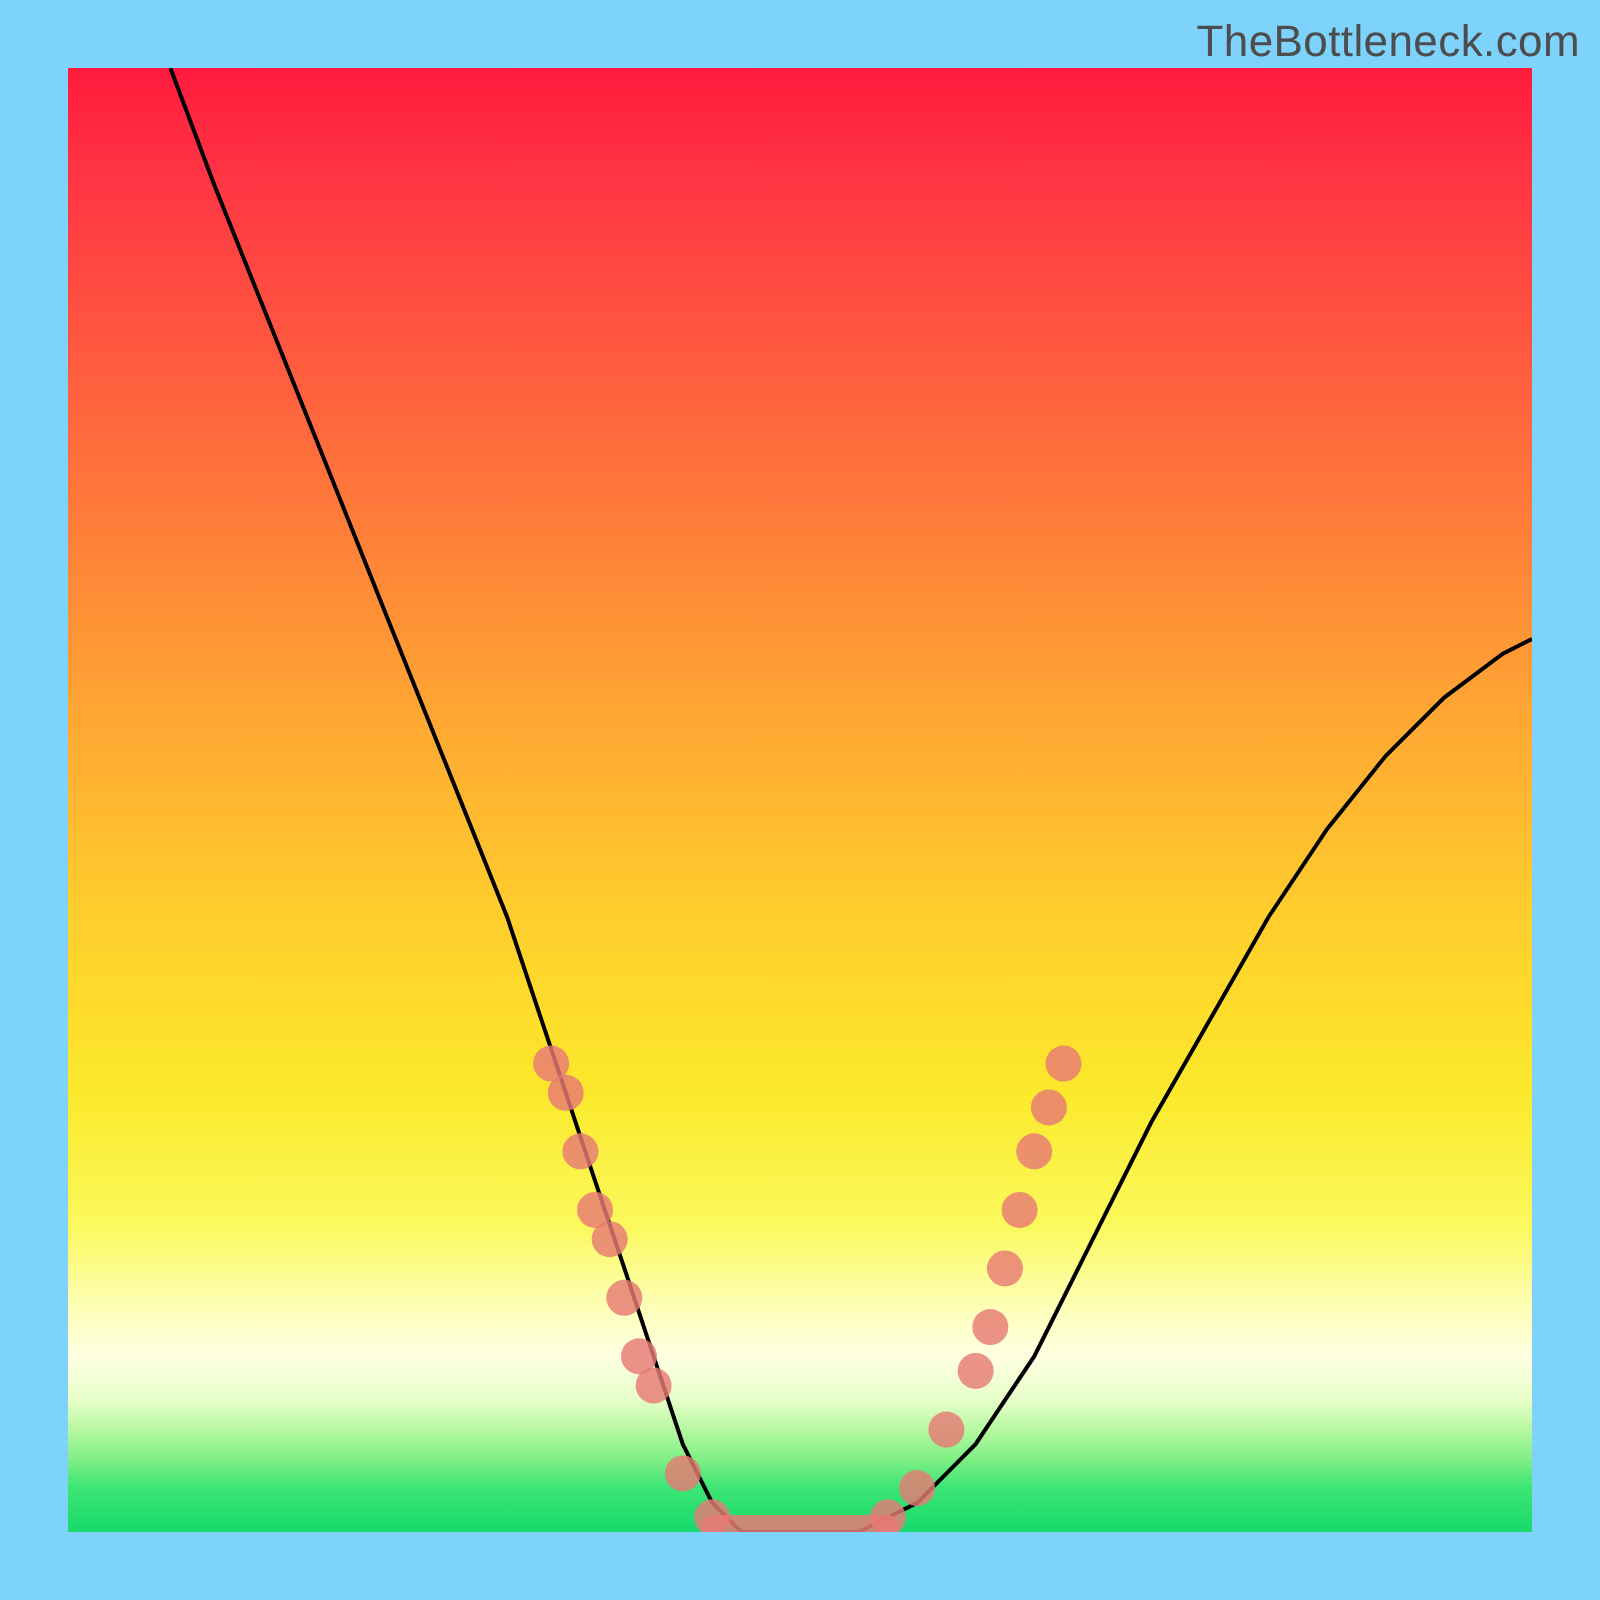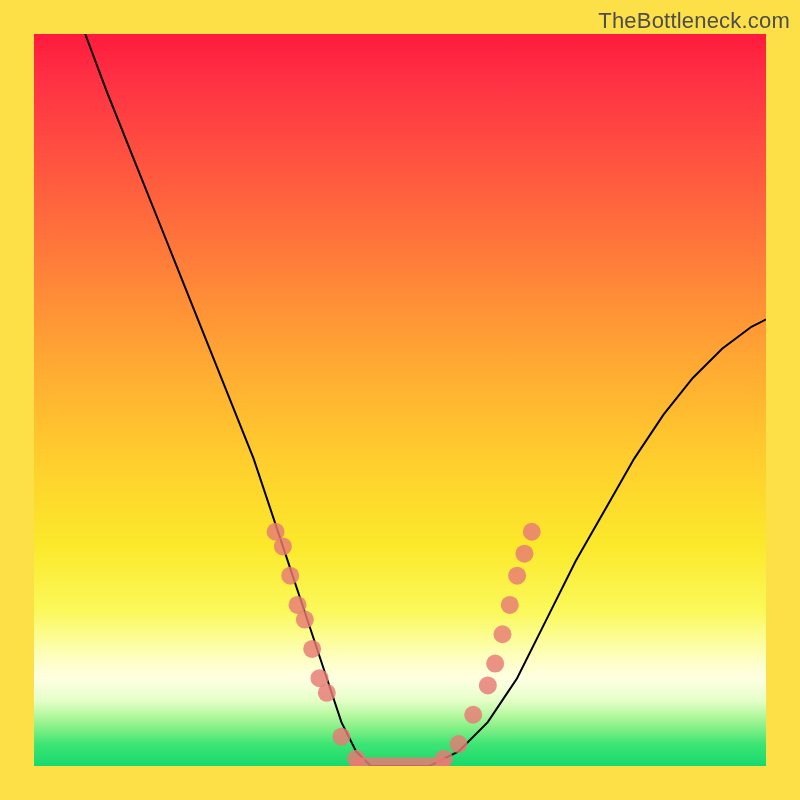--- a/index.html
+++ b/index.html
@@ -8,21 +8,21 @@
     width: 800px;
     height: 800px;
     overflow: hidden;
     background: #000;
     font-family: Arial, Helvetica, sans-serif;
   }
   .frame {
     position: relative;
     width: 800px;
     height: 800px;
-    background: #fde047;
+    background: #7dd3fc;
   }
   .plot {
     position: absolute;
     left: 34px;
     top: 34px;
     width: 732px;
     height: 732px;
     
     background: linear-gradient(
       to bottom,

